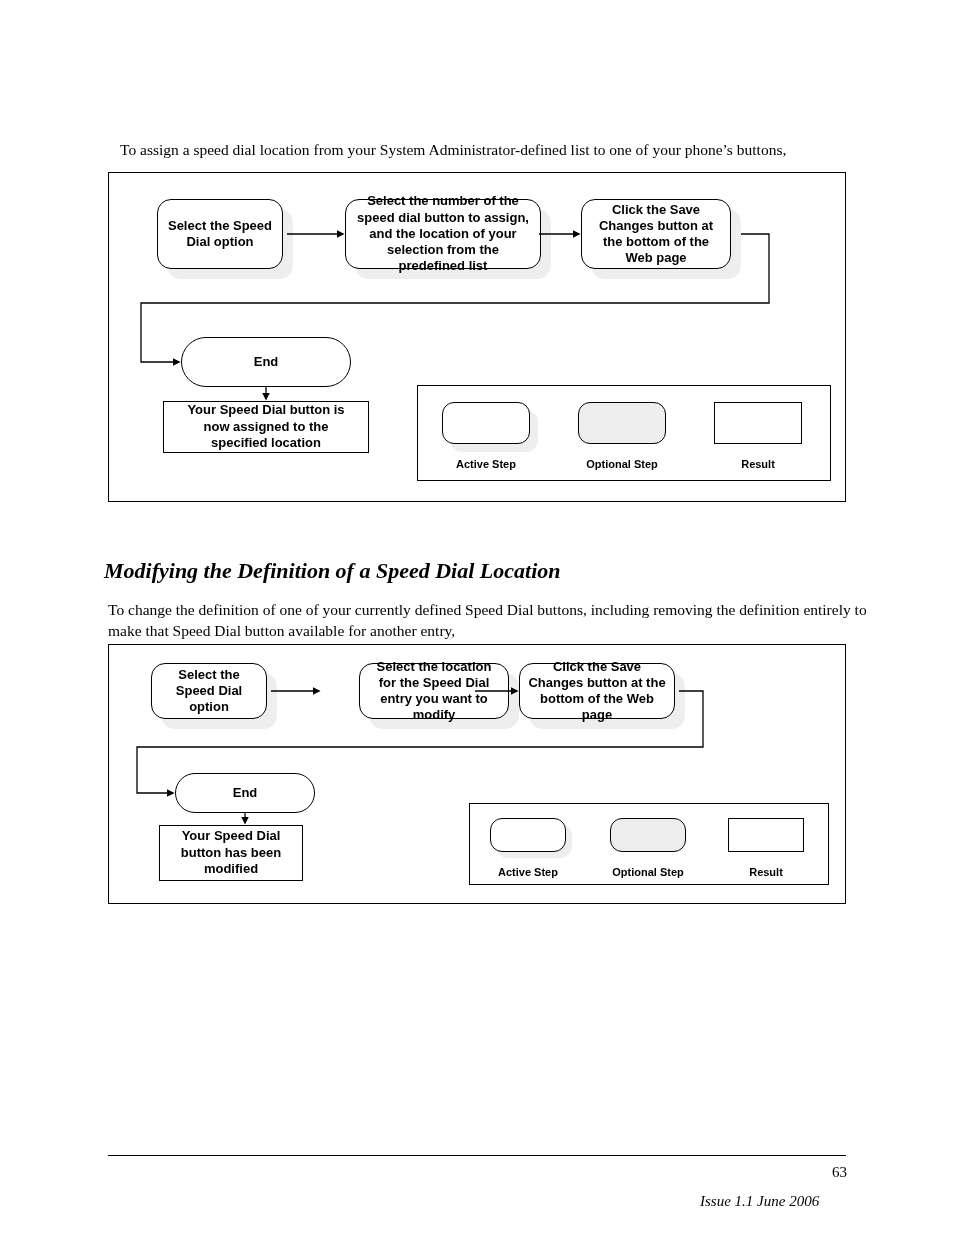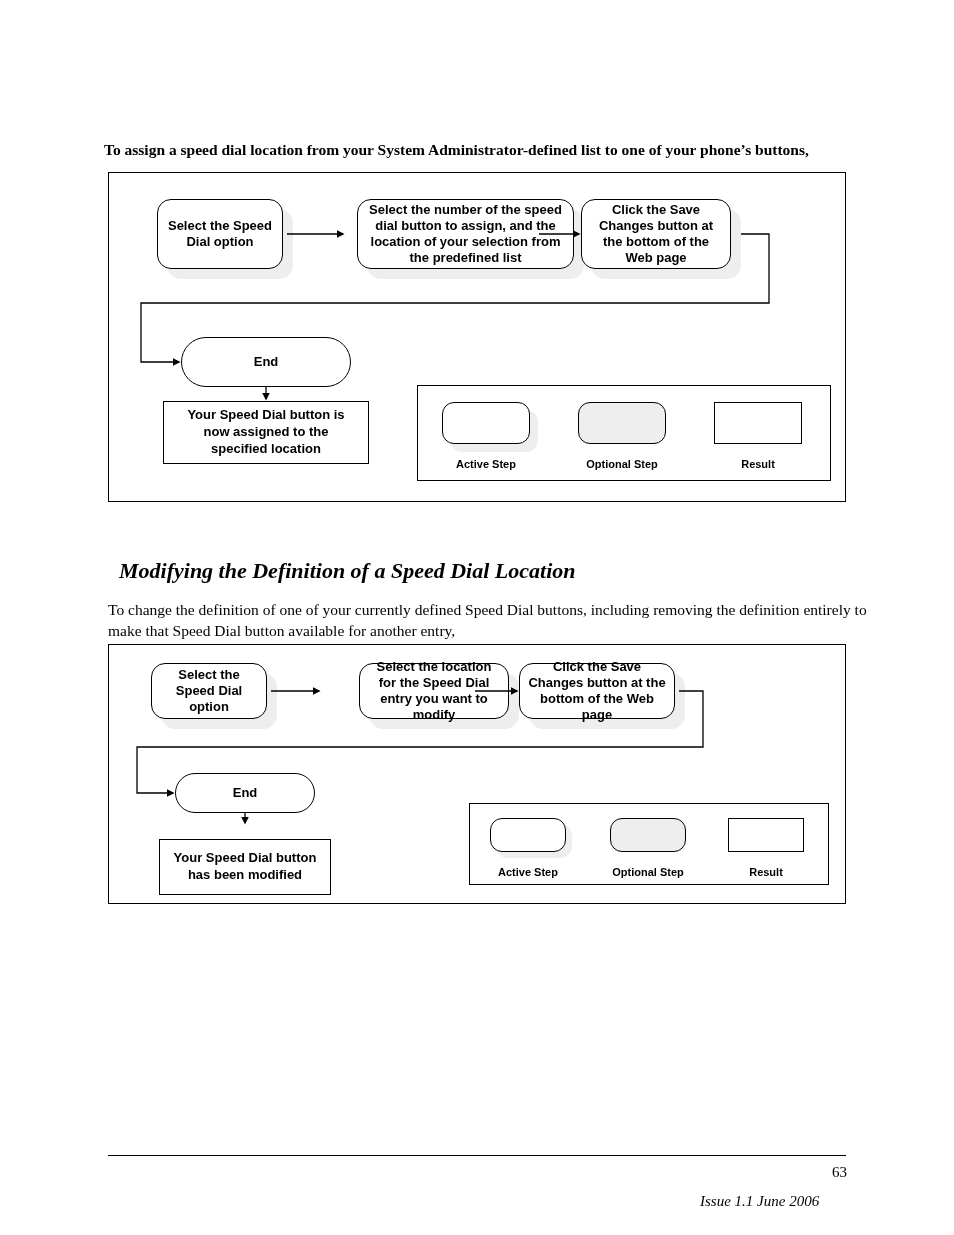--- a/index.html
+++ b/index.html
@@ -155,49 +155,49 @@
   .footer-right {
     position: absolute;
     font-size: 15px;
   }
 </style>
 </head>
 <body>
 
 <div class="page">
 
-  <div class="section-desc" style="left:104px; top:140px;font-weight:bold;">To assign a speed dial location from your System Administrator-defined list to one of your phone’s buttons,</div>
+  <div class="section-desc" style="left:120px; top:140px;">To assign a speed dial location from your System Administrator-defined list to one of your phone’s buttons,</div>
 
   <div class="figure" style="left:108px; top:172px; width:738px; height:330px;">
 
     <div class="flow-block" style="left:48px; top:26px; width:126px; height:70px;">
       <div class="shadow"></div>
       <div class="face">Select the
 Speed Dial
 option</div>
     </div>
-    <div class="flow-block" style="left:248px; top:26px; width:217px; height:70px;">
+    <div class="flow-block" style="left:236px; top:26px; width:196px; height:70px;">
       <div class="shadow"></div>
       <div class="face">Select the number of the
 speed dial button to
 assign, and the location
 of your selection from the
 predefined list</div>
     </div>
     <div class="flow-block" style="left:472px; top:26px; width:150px; height:70px;">
       <div class="shadow"></div>
       <div class="face">Click the Save
 Changes button at
 the bottom of the
 Web page</div>
     </div>
 
     <div class="plain-round" style="left:72px; top:164px; width:170px; height:50px;">End</div>
 
-    <div class="rect-box" style="left:54px; top:228px; width:206px; height:63px;">Your Speed Dial button
+    <div class="rect-box" style="left:54px; top:228px; width:206px; height:52px;">Your Speed Dial button
 is now assigned to the
 specified location</div>
 
     <div class="legend" style="left:308px; top:212px; width:414px; height:96px;">
       <div class="legend-item">
         <div class="shadow" style="left:32px; top:24px; width:88px; height:42px;"></div>
         <div class="roundface" style="left:24px; top:16px; width:88px; height:42px;"></div>
         <div class="legend-label" style="left:18px; top:62px;">Active
 Step</div>
       </div>
@@ -222,21 +222,21 @@
       <line x1="178" y1="61" x2="234" y2="61" stroke="#000" stroke-width="1.3" marker-end="url(#ah1)"></line>
 
       <line x1="430" y1="61" x2="470" y2="61" stroke="#000" stroke-width="1.3" marker-end="url(#ah1)"></line>
 
       <polyline points="632,61 660,61 660,130 32,130 32,189 70,189" fill="none" stroke="#000" stroke-width="1.3" marker-end="url(#ah1)"></polyline>
 
       <line x1="157" y1="214" x2="157" y2="226" stroke="#000" stroke-width="1.3" marker-end="url(#ah1)"></line>
     </svg>
   </div>
 
-  <div class="section-title" style="left:119px; top:558px;">Modifying the Definition of a Speed Dial Location</div>
+  <div class="section-title" style="left:104px; top:558px;">Modifying the Definition of a Speed Dial Location</div>
   <div class="section-desc" style="left:108px; top:600px;">To change the definition of one of your currently defined Speed Dial buttons, including removing the definition entirely to make that Speed Dial button available for another entry,</div>
 
   <div class="figure" style="left:108px; top:644px; width:738px; height:260px;">
 
     <div class="flow-block" style="left:42px; top:18px; width:116px; height:56px;">
       <div class="shadow"></div>
       <div class="face">Select the
 Speed Dial
 option</div>
     </div>
@@ -248,21 +248,21 @@
     </div>
     <div class="flow-block" style="left:410px; top:18px; width:156px; height:56px;">
       <div class="shadow"></div>
       <div class="face">Click the Save Changes
 button at the bottom of the
 Web page</div>
     </div>
 
     <div class="plain-round" style="left:66px; top:128px; width:140px; height:40px;">End</div>
 
-    <div class="rect-box" style="left:50px; top:180px; width:172px; height:56px;margin-top:14px;">Your Speed Dial
+    <div class="rect-box" style="left:50px; top:180px; width:144px; height:56px;">Your Speed Dial
 button has been
 modified</div>
 
     <div class="legend" style="left:360px; top:158px; width:360px; height:82px;">
       <div class="legend-item">
         <div class="shadow" style="left:26px; top:20px; width:76px; height:34px;"></div>
         <div class="roundface" style="left:20px; top:14px; width:76px; height:34px;"></div>
         <div class="legend-label" style="left:8px; top:52px;">Active
 Step</div>
       </div>

